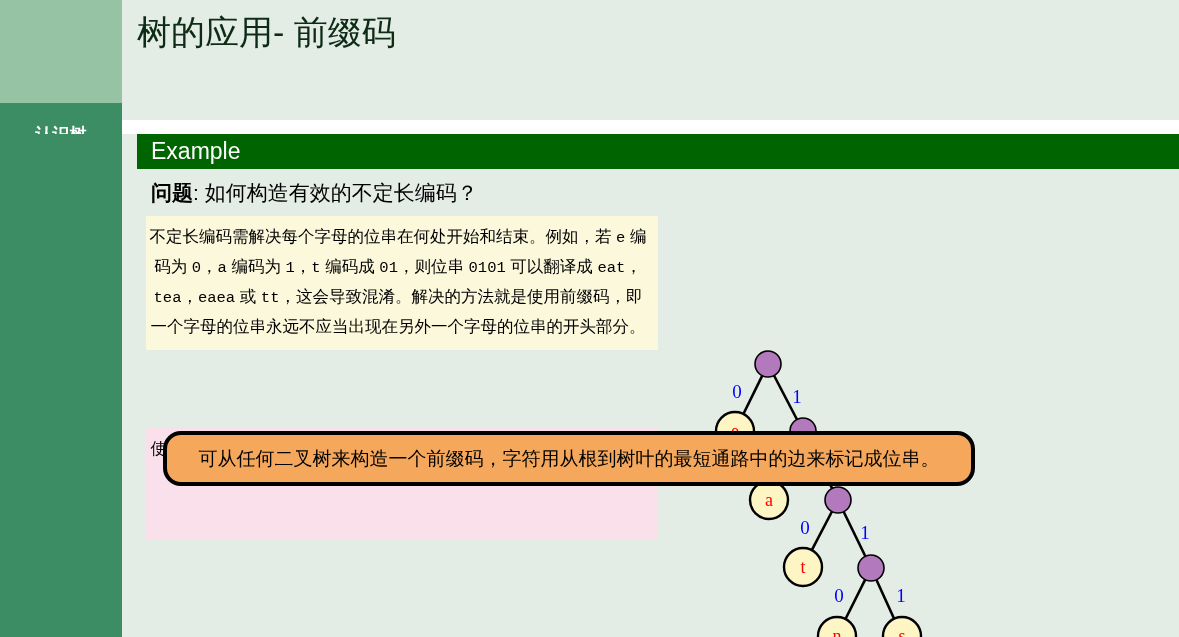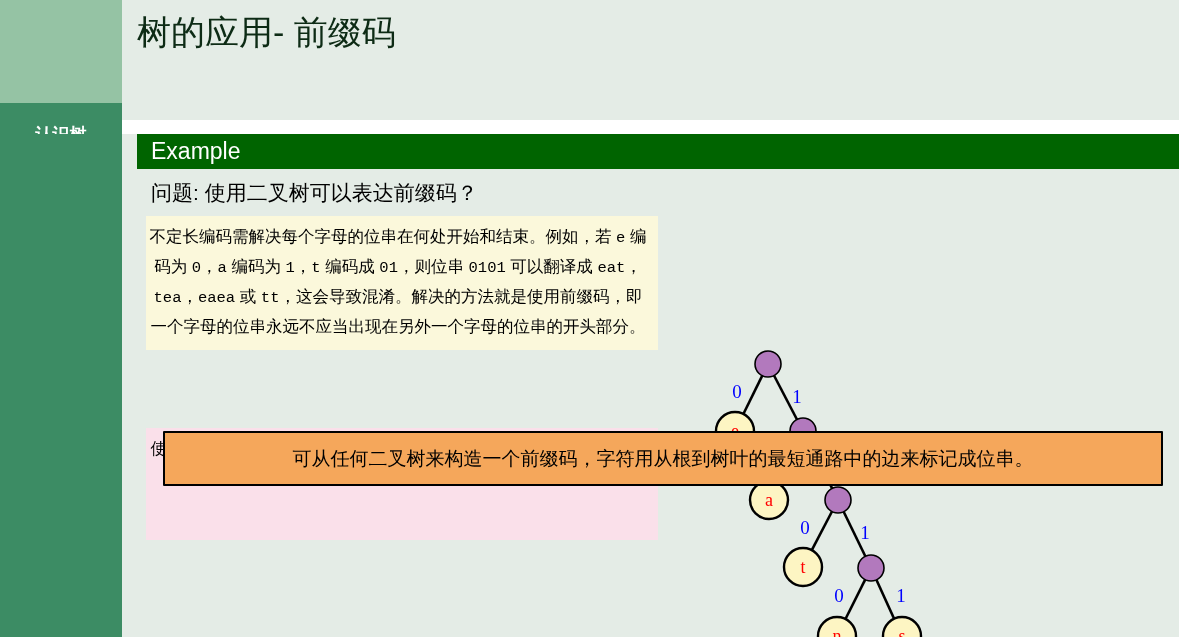--- a/index.html
+++ b/index.html
@@ -51,41 +51,41 @@
     background:#006400;
   }
   #example-header-label{
     position:absolute;left:14px;top:4px;
     font-size:23px;color:#ffffff;
   }
   #question-line{
     position:absolute;left:151px;top:45px;
     font-size:21px;color:#000000;white-space:nowrap;
   }
-  #question-line b{font-weight:normal;}
+  #question-line b{font-weight:bold;}
   
   .note-box{
     position:absolute;
     font-size:16.5px;line-height:28px;color:#000;
     padding:6px 10px 8px 2px;
     box-sizing:border-box;
   }
   #yellow-note{
     left:146px;top:82px;width:512px;height:134px;
     background:#fbf8db;
   }
   #pink-note{
     left:146px;top:294px;width:512px;height:112px;
     background:#fae0ea;
   }
   .mono{font-family:"Liberation Mono","DejaVu Sans Mono",monospace;font-size:15.5px;}
   
   #callout{
-    position:absolute;left:163px;top:431px;width:1000px;height:55px;
-    background:#f5a75b;border:2px solid #000000;border-radius:1px;
+    position:absolute;left:163px;top:431px;width:812px;height:55px;
+    background:#f5a75b;border:4px solid #000000;border-radius:18px;
     box-sizing:border-box;
     display:flex;align-items:center;justify-content:center;
   }
   #callout-text{font-size:19px;color:#000;white-space:nowrap;}
   
   #tree-figure{
     position:absolute;left:690px;top:70px;width:280px;height:470px;
   }
   #tree-svg{display:block;}
 </style>
@@ -105,21 +105,21 @@
 </div>
 
 <div id="example-block">
   <div id="example-block-left"></div>
 
   <div id="example-header">
     <div id="example-header-label">Example</div>
   </div>
 
   <div id="question-line">
-    <b>问题</b><span>: 使用二叉树可以表达前缀码？</span>
+    <b>问题</b><span>: 如何构造有效的不定长编码？</span>
   </div>
 
   <div class="note-box" id="yellow-note"><span>不定长编码需解决每个字母的位串在何处开始和结束。例如，若 </span><span class="mono">e</span><span> 编码为 </span><span class="mono">0</span><span>，</span><span class="mono">a</span><span> 编码为 </span><span class="mono">1</span><span>，</span><span class="mono">t</span><span> 编码成 </span><span class="mono">01</span><span>，则位串 </span><span class="mono">0101</span><span> 可以翻译成 </span><span class="mono">eat</span><span>，</span><span class="mono">tea</span><span>，</span><span class="mono">eaea</span><span> 或 </span><span class="mono">tt</span><span>，这会导致混淆。解决的方法就是使用前缀码，即一个字母的位串永远不应当出现在另外一个字母的位串的开头部分。</span></div>
 
   <div class="note-box" id="pink-note">使用二叉树可以表达前缀码，并能用来解码。配合哈夫曼算法，可以完成根据字母出现的频率进行有效的不定长编码。</div>
 
   <div id="tree-figure">
     <svg id="tree-svg" width="280" height="470" viewBox="0 0 280 470" xmlns="http://www.w3.org/2000/svg">
       <g id="tree-edges">
           <line x1="72.25595230686237" y1="171.66215743758247" x2="53.39514662843193" y2="209.9553083604564" stroke="#000000" stroke-width="2.6"></line>

